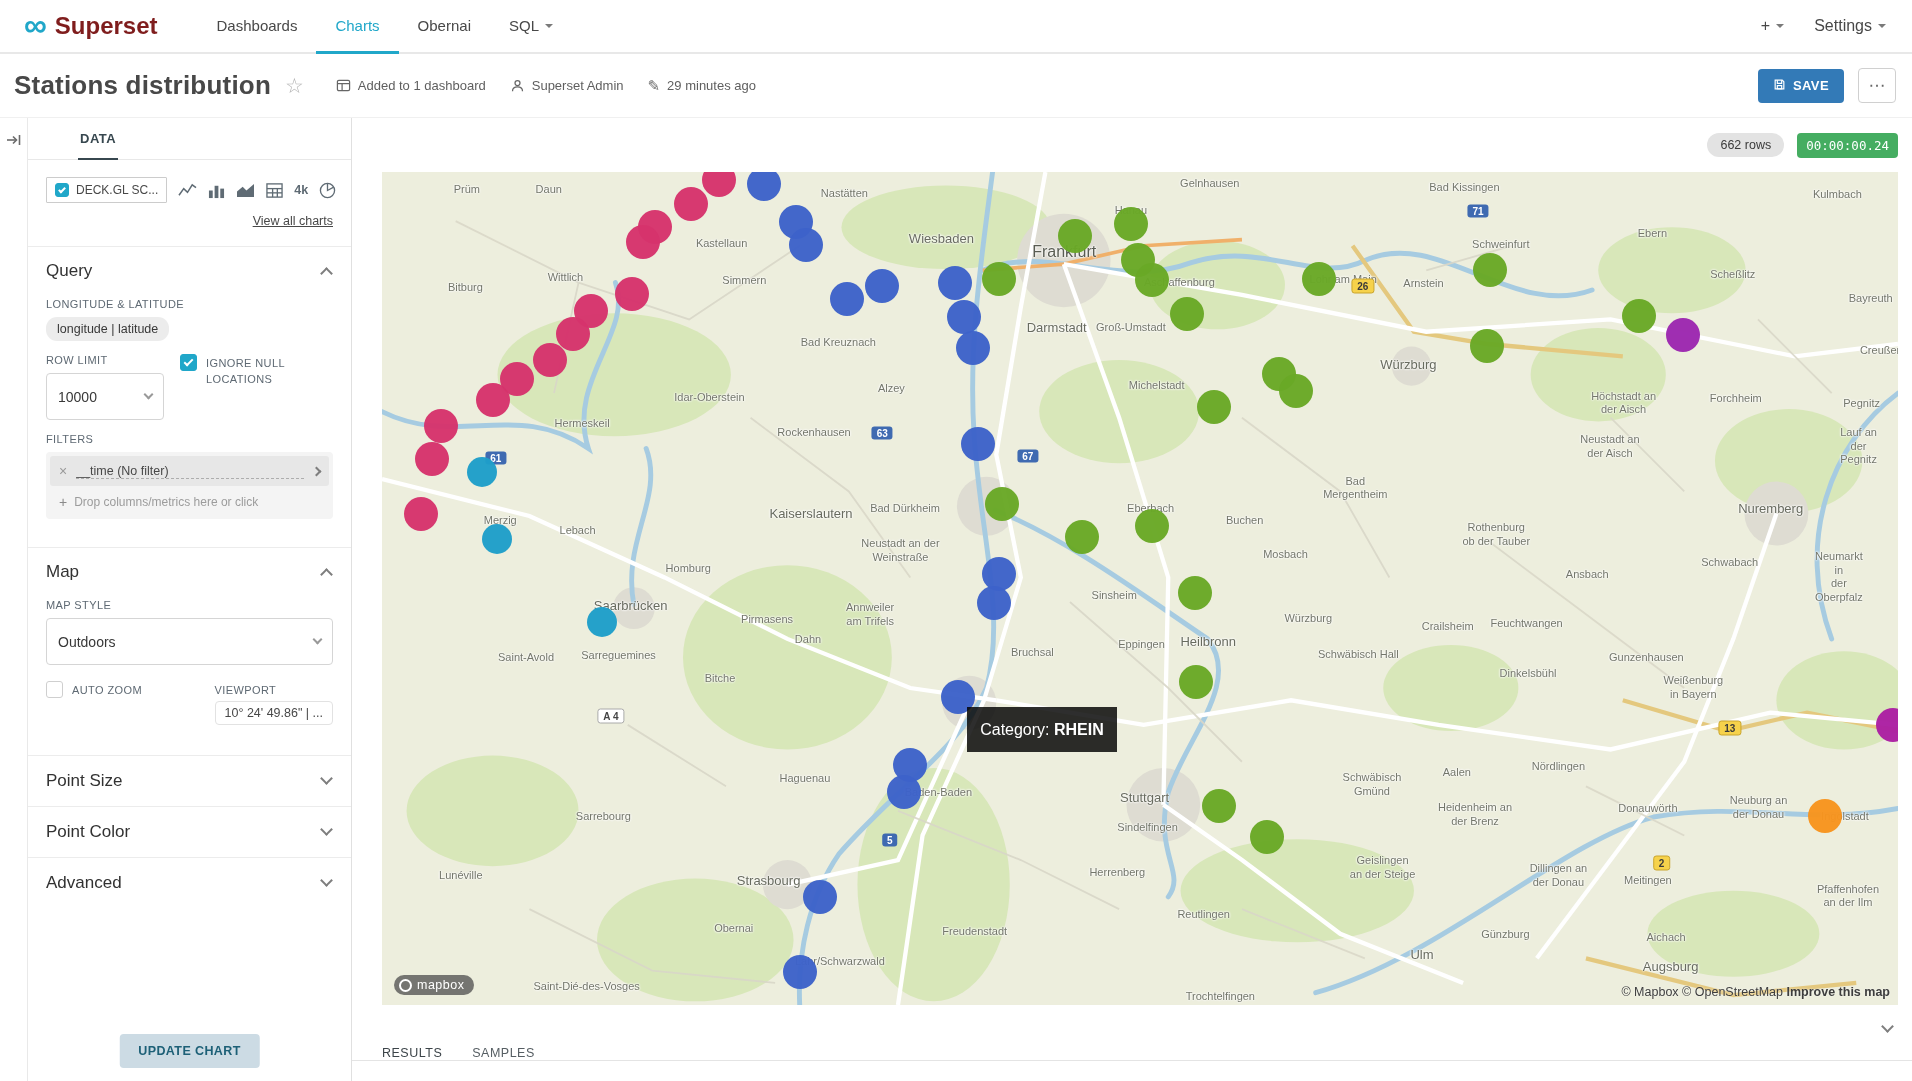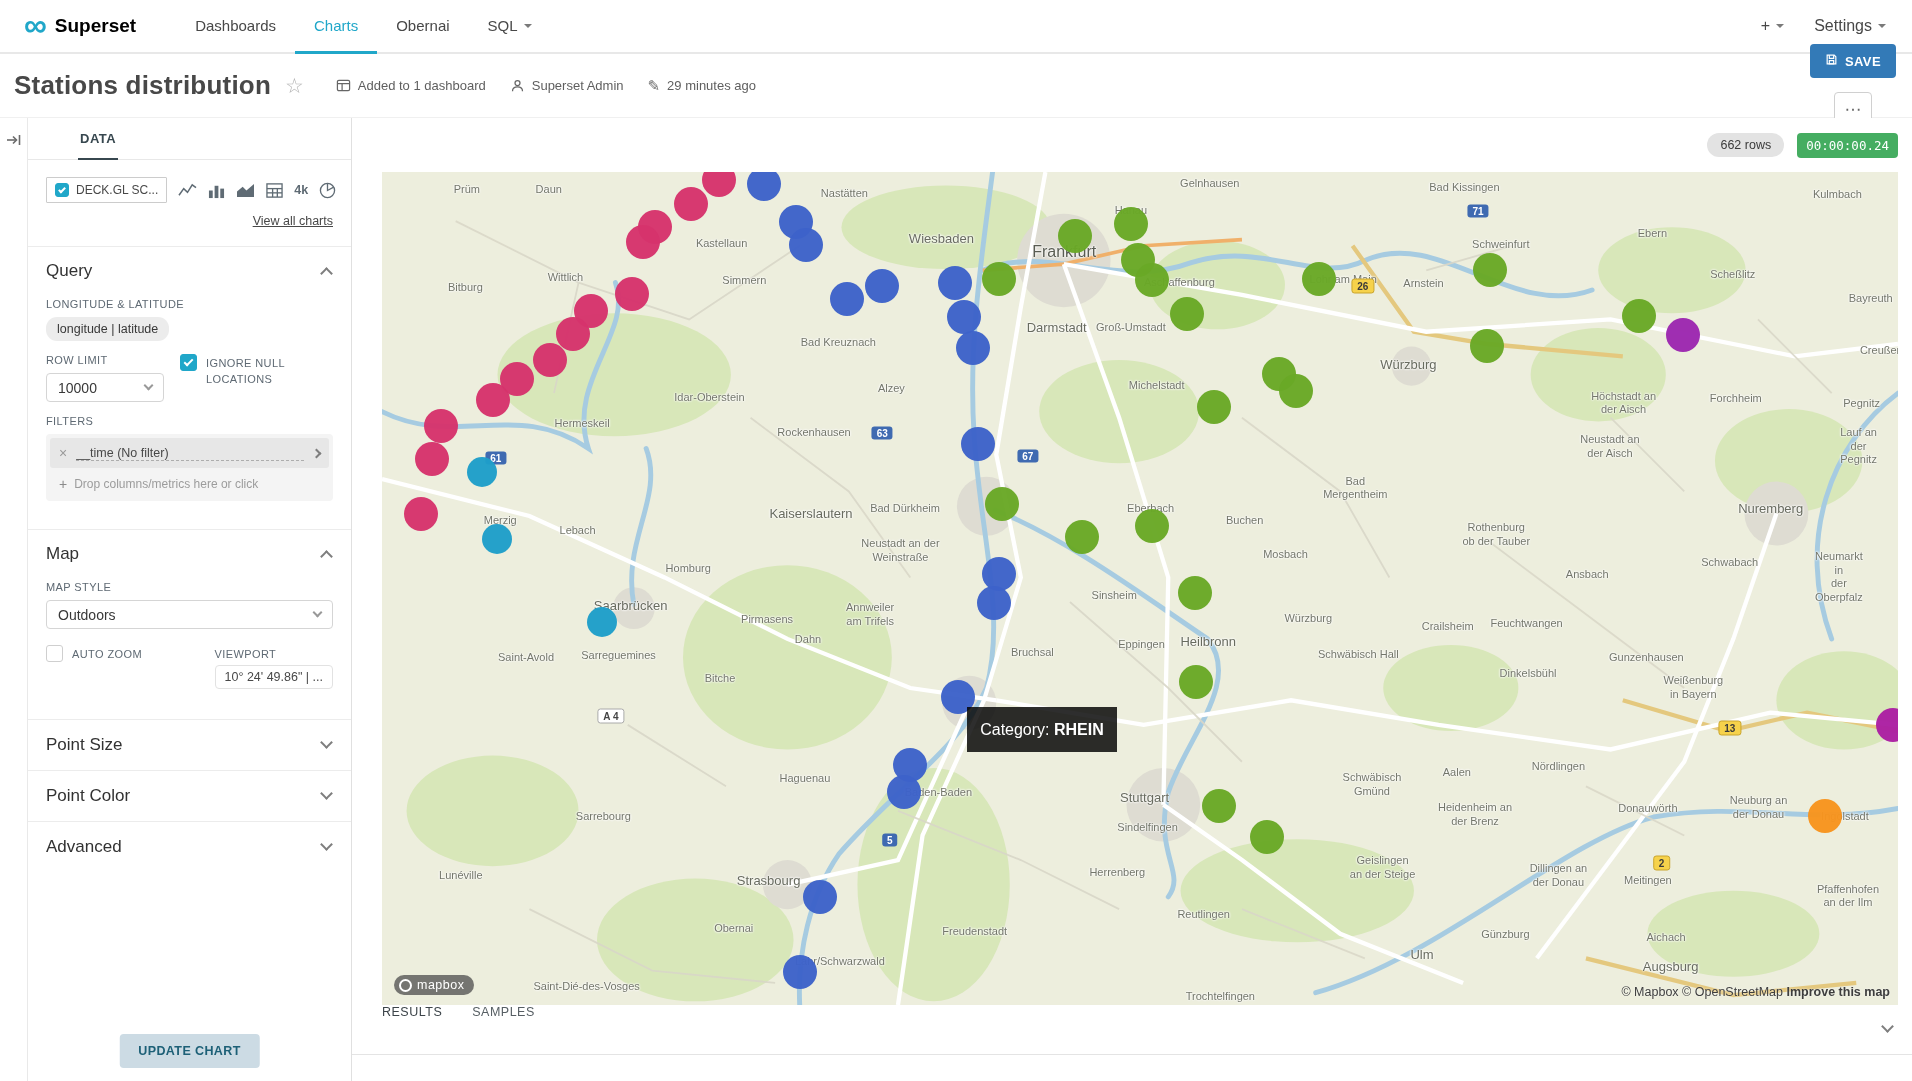--- a/index.html
+++ b/index.html
@@ -3,36 +3,36 @@
 <meta charset="utf-8">
 <style>
   * { box-sizing: border-box; margin: 0; padding: 0; }
   html,body { width:1912px; height:1081px; overflow:hidden; }
   body { font-family:"Liberation Sans", sans-serif; color:#323232; background:#fff; font-size:14px; }
 
   
   .navbar { height:54px; display:flex; align-items:stretch; border-bottom:2px solid #e8e8e8; padding:0 26px 0 24px; background:#fff; }
   .brand { display:flex; align-items:center; margin-right:40px; cursor:pointer; }
   .brand .infinity { color:#20a7c9; font-size:32px; font-weight:bold; line-height:0.8; margin-right:8px; }
-  .brand .brand-name { font-size:19px; font-weight:bold; color:#000000; }
+  .brand .brand-name { font-size:24px; font-weight:bold; color:#7f1d1d; }
   .nav-items { display:flex; align-items:stretch; }
   .nav-item { display:flex; align-items:center; padding:0 19px; font-size:15px; color:#484848; cursor:pointer; border-bottom:3px solid transparent; margin-bottom:-2px; }
   .nav-item.active { color:#20a7c9; border-bottom-color:#20a7c9; }
   .caret { display:inline-block; width:0; height:0; border:4px solid transparent; border-top-color:#7a7a7a; margin-left:6px; margin-top:4px; }
   .nav-right { margin-left:auto; display:flex; align-items:center; gap:30px; }
   .nav-right .nav-link { display:flex; align-items:center; font-size:16px; color:#484848; cursor:pointer; }
 
   
   .page-header { height:64px; display:flex; align-items:center; padding:0 16px 0 14px; border-bottom:1px solid #f0f0f0; }
   .page-title { font-size:26px; font-weight:bold; color:#484848; letter-spacing:.2px; }
   .fav-star { font-size:21px; color:#b5b5b5; margin-left:14px; cursor:pointer; }
   .header-meta { display:flex; align-items:center; gap:24px; margin-left:32px; font-size:13px; color:#5f5f5f; }
   .meta-item { display:flex; align-items:center; gap:7px; }
   .pencil { font-size:15px; color:#6b6b6b; }
-  .header-actions { margin-left:auto; display:flex; align-items:center; gap:14px;flex-direction:column; }
+  .header-actions { margin-left:auto; display:flex; align-items:center; gap:14px; }
   .save-btn { display:flex; align-items:center; gap:7px; background:#337ab7; color:#fff; border:none; border-radius:4px; font-size:13px; font-weight:bold; letter-spacing:.4px; padding:9px 15px; cursor:pointer; }
   .more-btn { width:38px; height:35px; border:1px solid #d0d0d0; background:#fff; border-radius:4px; color:#666; font-size:17px; cursor:pointer; }
 
   
   .main { display:flex; height:963px; }
   .collapse-strip { width:28px; border-right:1px solid #e9e9e9; padding-top:14px; display:flex; justify-content:center; }
   .collapse-strip svg { cursor:pointer; }
 
   .sidebar { width:324px; border-right:1px solid #e0e0e0; position:relative; display:flex; flex-direction:column; background:#fff; }
   .tabbar { height:42px; border-bottom:1px solid #e8e8e8; padding-left:50px; display:flex; }
@@ -48,21 +48,21 @@
 
   .side-section { border-top:1px solid #ececec; padding:0 18px 16px 18px; margin-top:12px; }
   .section-head { display:flex; align-items:center; justify-content:space-between; padding:14px 2px 4px 0; font-size:17px; color:#323232; cursor:pointer; }
   .chev { display:inline-block; width:9px; height:9px; border-right:2px solid #7e7e7e; border-bottom:2px solid #7e7e7e; }
   .chev.up { transform:rotate(-135deg); margin-top:5px; }
   .chev.down { transform:rotate(45deg); margin-bottom:4px; }
   .chev.right { transform:rotate(-45deg); width:7px; height:7px; }
   .control-label { font-size:11px; color:#5e6973; letter-spacing:.4px; margin:13px 0 7px; }
   .pill-value { display:inline-block; background:#ececec; border-radius:11px; padding:5px 11px; font-size:12.5px; color:#383838; cursor:pointer; }
   .two-col { display:flex; align-items:flex-start; gap:16px; }
-  .select { height:29px; border:1px solid #d5d5d5; border-radius:4px; display:flex; align-items:center; justify-content:space-between; padding:0 11px; font-size:14px; color:#383838; background:#fff; cursor:pointer; }
+  .select { height:47px; border:1px solid #d5d5d5; border-radius:4px; display:flex; align-items:center; justify-content:space-between; padding:0 11px; font-size:14px; color:#383838; background:#fff; cursor:pointer; }
   .select .chev { width:7px; height:7px; border-color:#999; }
   .w-row-limit { width:118px; }
   .w-full { width:100%; }
   .cb { width:17px; height:17px; min-width:17px; border:1.5px solid #cfcfcf; border-radius:3px; background:#fff; display:inline-flex; align-items:center; justify-content:center; cursor:pointer; }
   .cb.checked { background:#20a7c9; border-color:#20a7c9; }
   .tick { width:5px; height:9px; border-right:2px solid #fff; border-bottom:2px solid #fff; transform:rotate(45deg); margin-top:-2px; }
   .cb-row { display:flex; gap:9px; align-items:flex-start; }
   .cb-label { font-size:11px; color:#5e6973; letter-spacing:.4px; line-height:1.45; padding-top:2px; }
   .filter-box { background:#f4f4f4; border-radius:4px; padding:4px; margin-top:2px; }
   .filter-pill { display:flex; align-items:center; gap:9px; background:#e7e7e7; border-radius:3px; padding:7px 9px; font-size:12.5px; color:#484848; cursor:pointer; }
@@ -93,21 +93,21 @@
   .shield.yellow { background:#f6d24b; color:#3a3a3a; border:1px solid #c9a42c; }
   .shield.white { background:#fff; color:#444; border:1px solid #aaa; }
   .dot { position:absolute; border-radius:50%; transform:translate(-50%,-50%); opacity:.97; cursor:pointer; }
   .map-tooltip { position:absolute; left:38.6%; top:64.2%; background:rgba(0,0,0,.82); color:#fff; font-size:16px; line-height:1.6; padding:10px 13px; white-space:nowrap; z-index:6; }
   .mapbox-logo { position:absolute; left:12px; bottom:10px; display:flex; align-items:center; gap:5px; background:rgba(70,70,70,.72); color:#fff; border-radius:11px; padding:3px 10px 3px 5px; font-size:12.5px; letter-spacing:.5px; z-index:5; cursor:pointer; }
   .mapbox-logo .mb-circle { width:13px; height:13px; border:2px solid #fff; border-radius:50%; }
   .attribution { position:absolute; right:8px; bottom:6px; font-size:12.5px; color:#3d3d3d; z-index:5; text-shadow:0 0 2px rgba(255,255,255,.8); }
   .attribution b { cursor:pointer; }
   .attribution span { cursor:pointer; }
 
-  .results-row { height:50px; display:flex; align-items:flex-start; gap:30px; padding-left:30px; border-bottom:1px solid #e4e4e4; position:relative; }
+  .results-row { height:56px; display:flex; align-items:flex-end; gap:30px; padding-left:30px; border-bottom:1px solid #e4e4e4; position:relative; }
   .result-tab { font-size:12.5px; letter-spacing:.5px; color:#565e63; cursor:pointer; }
   .result-tab.active { color:#3c4449; }
   .results-chevron { position:absolute; right:20px; top:17px; cursor:pointer; }
   .icon-muted { color:#666; display:flex; align-items:center; }
 </style>
 </head>
 <body>
 
 <div class="app">
 

